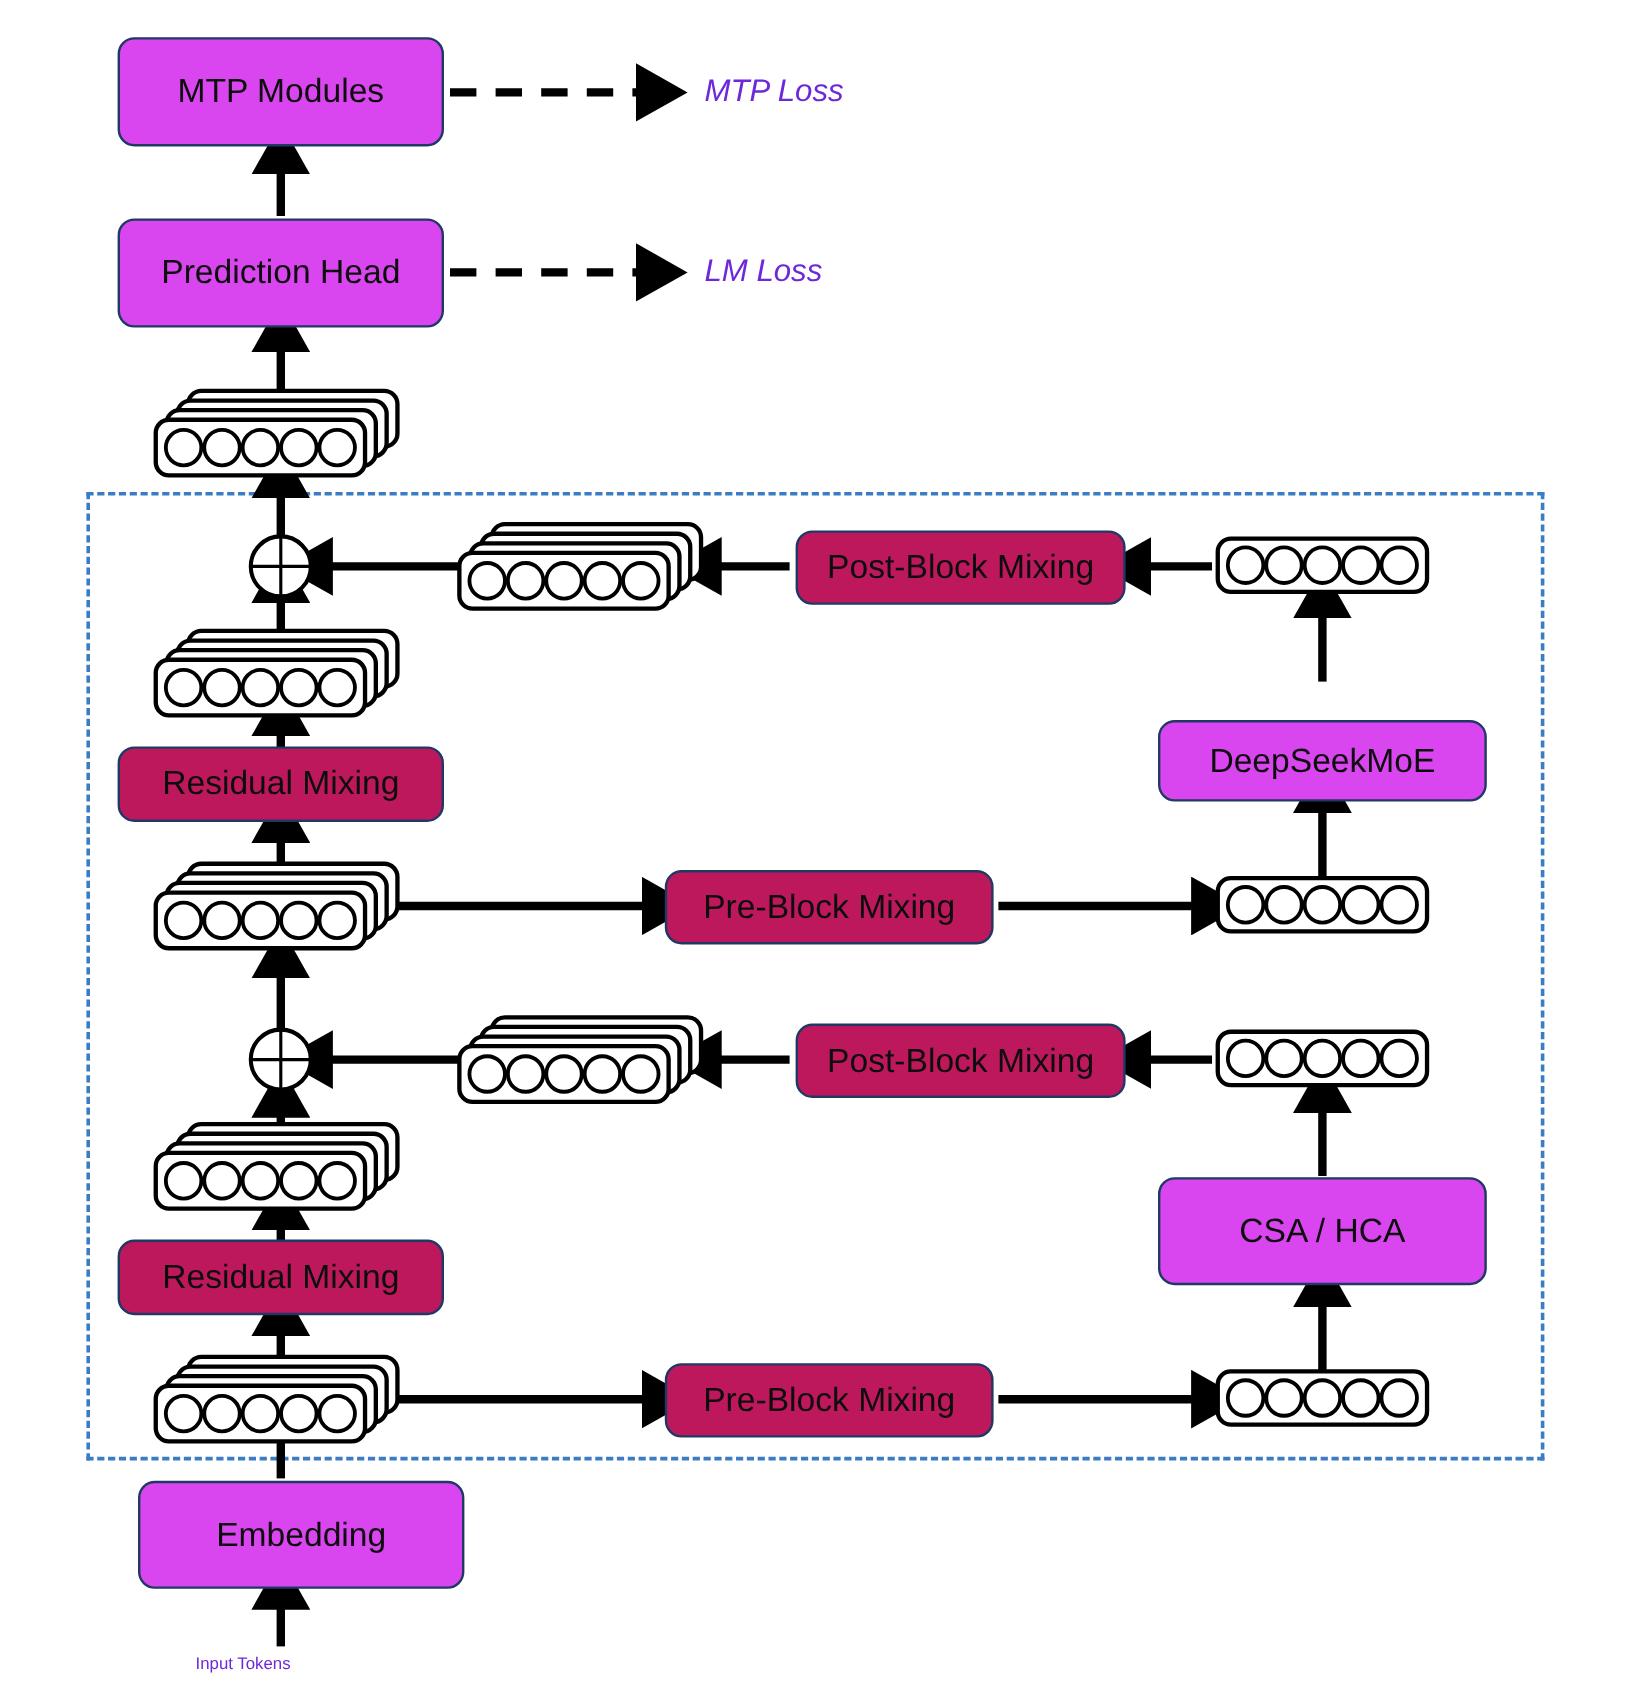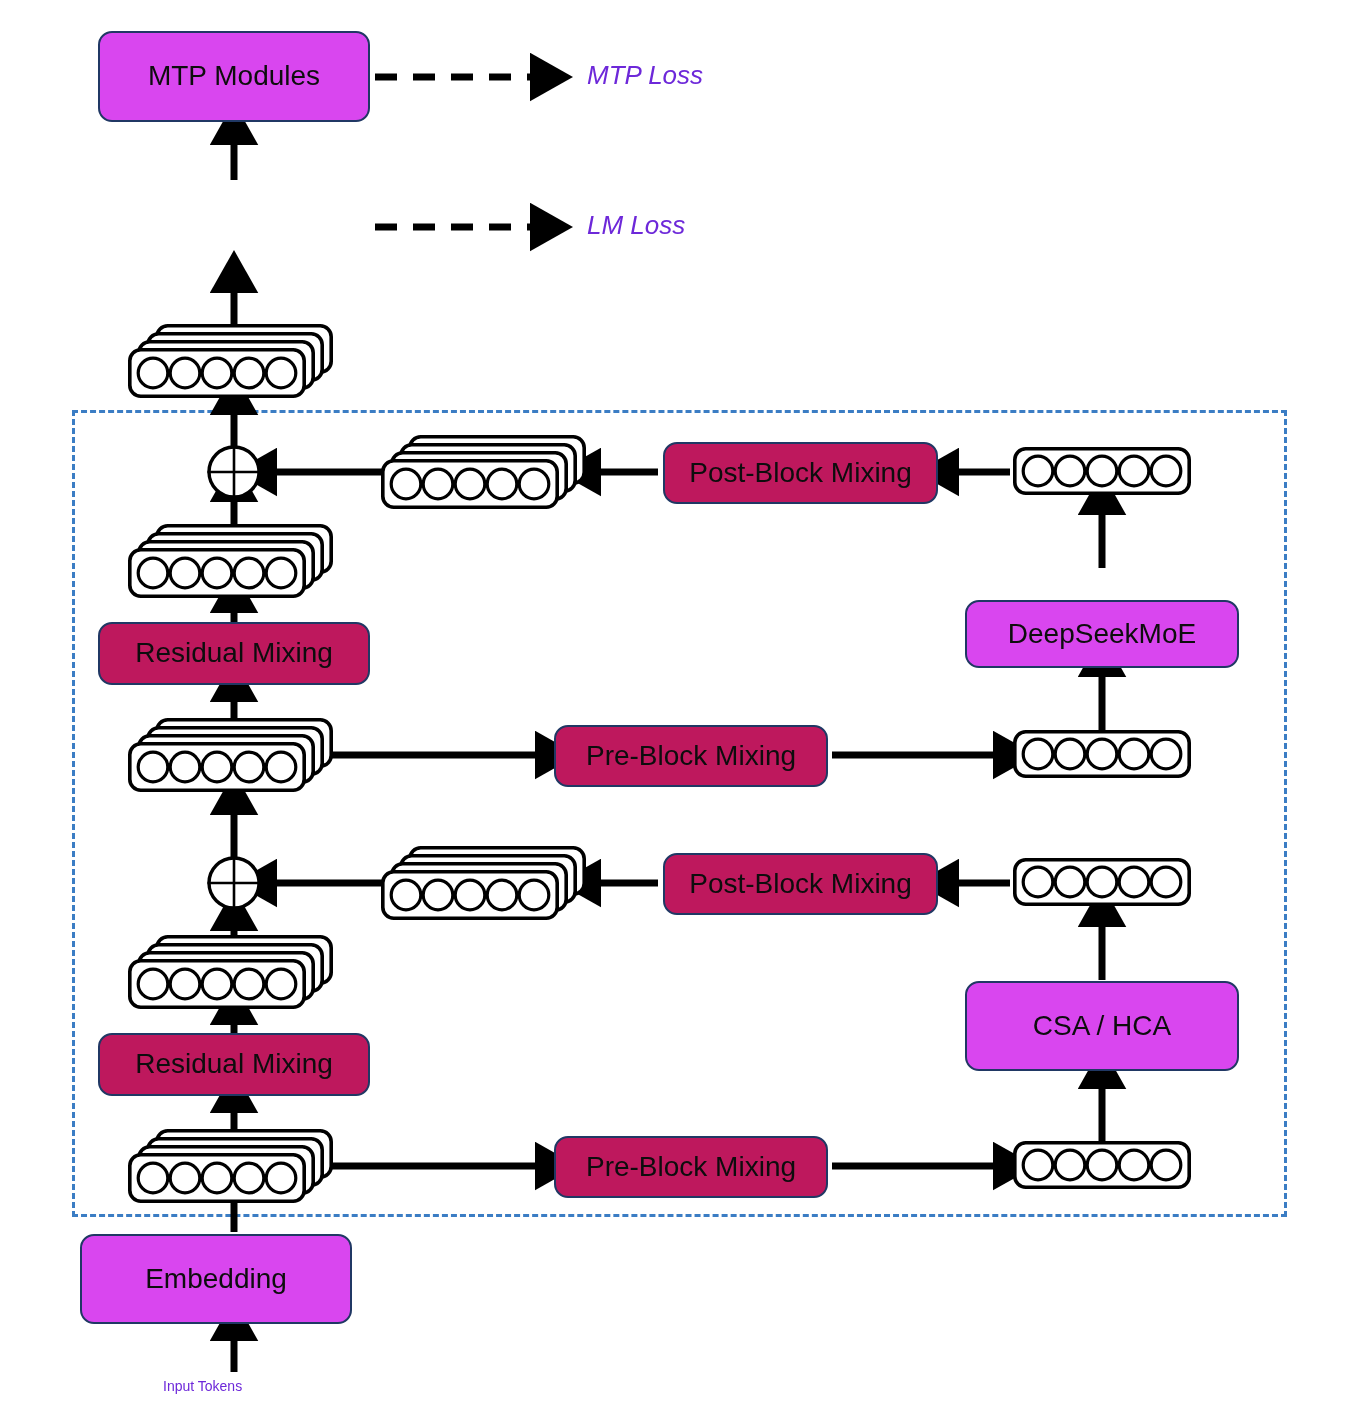--- a/index.html
+++ b/index.html
@@ -149,20 +149,23 @@
     <g stroke="#000000" stroke-width="7" fill="none" stroke-dasharray="22 16" marker-end="url(#ah)">
       <line x1="375" y1="77" x2="545" y2="77"></line>
       <line x1="375" y1="227" x2="545" y2="227"></line>
     </g>
   </svg>
 
   <div class="box cream" style="left:98px; top:31px; width:272px; height:91px;">
     <span>MTP Modules</span>
   </div>
 
+  <div class="box cream" style="left:98px; top:182px; width:272px; height:91px;">
+    <span>Prediction Head</span>
+  </div>
 
   <div class="box gray" style="left:98px; top:622px; width:272px; height:63px;">
     <span>Residual Mixing</span>
   </div>
 
   <div class="box gray" style="left:98px; top:1033px; width:272px; height:63px;">
     <span>Residual Mixing</span>
   </div>
 
   <div class="box gray" style="left:663px; top:442px; width:275px; height:62px;">
@@ -182,21 +185,21 @@
   </div>
 
   <div class="box cream" style="left:965px; top:600px; width:274px; height:68px;">
     <span>DeepSeekMoE</span>
   </div>
 
   <div class="box cream" style="left:965px; top:981px; width:274px; height:90px;">
     <span>CSA / HCA</span>
   </div>
 
-  <div class="box cream" style="left:80px; top:1234px; width:272px; height:90px;">
+  <div class="box cream" style="left:115px; top:1234px; width:272px; height:90px;">
     <span>Embedding</span>
   </div>
 
   <div class="label italic" style="left:587px; top:60px;">MTP Loss</div>
   <div class="label italic" style="left:587px; top:210px;">LM Loss</div>
   <div class="label small" style="left:163px; top:1378px;">Input Tokens</div>
 
   <div class="plusnode" style="left:206px; top:444px;">
     <svg width="56" height="56" viewBox="0 0 56 56" xmlns="http://www.w3.org/2000/svg">
       <circle cx="28" cy="28" r="25" fill="#ffffff" stroke="#000000" stroke-width="3.4"></circle>

